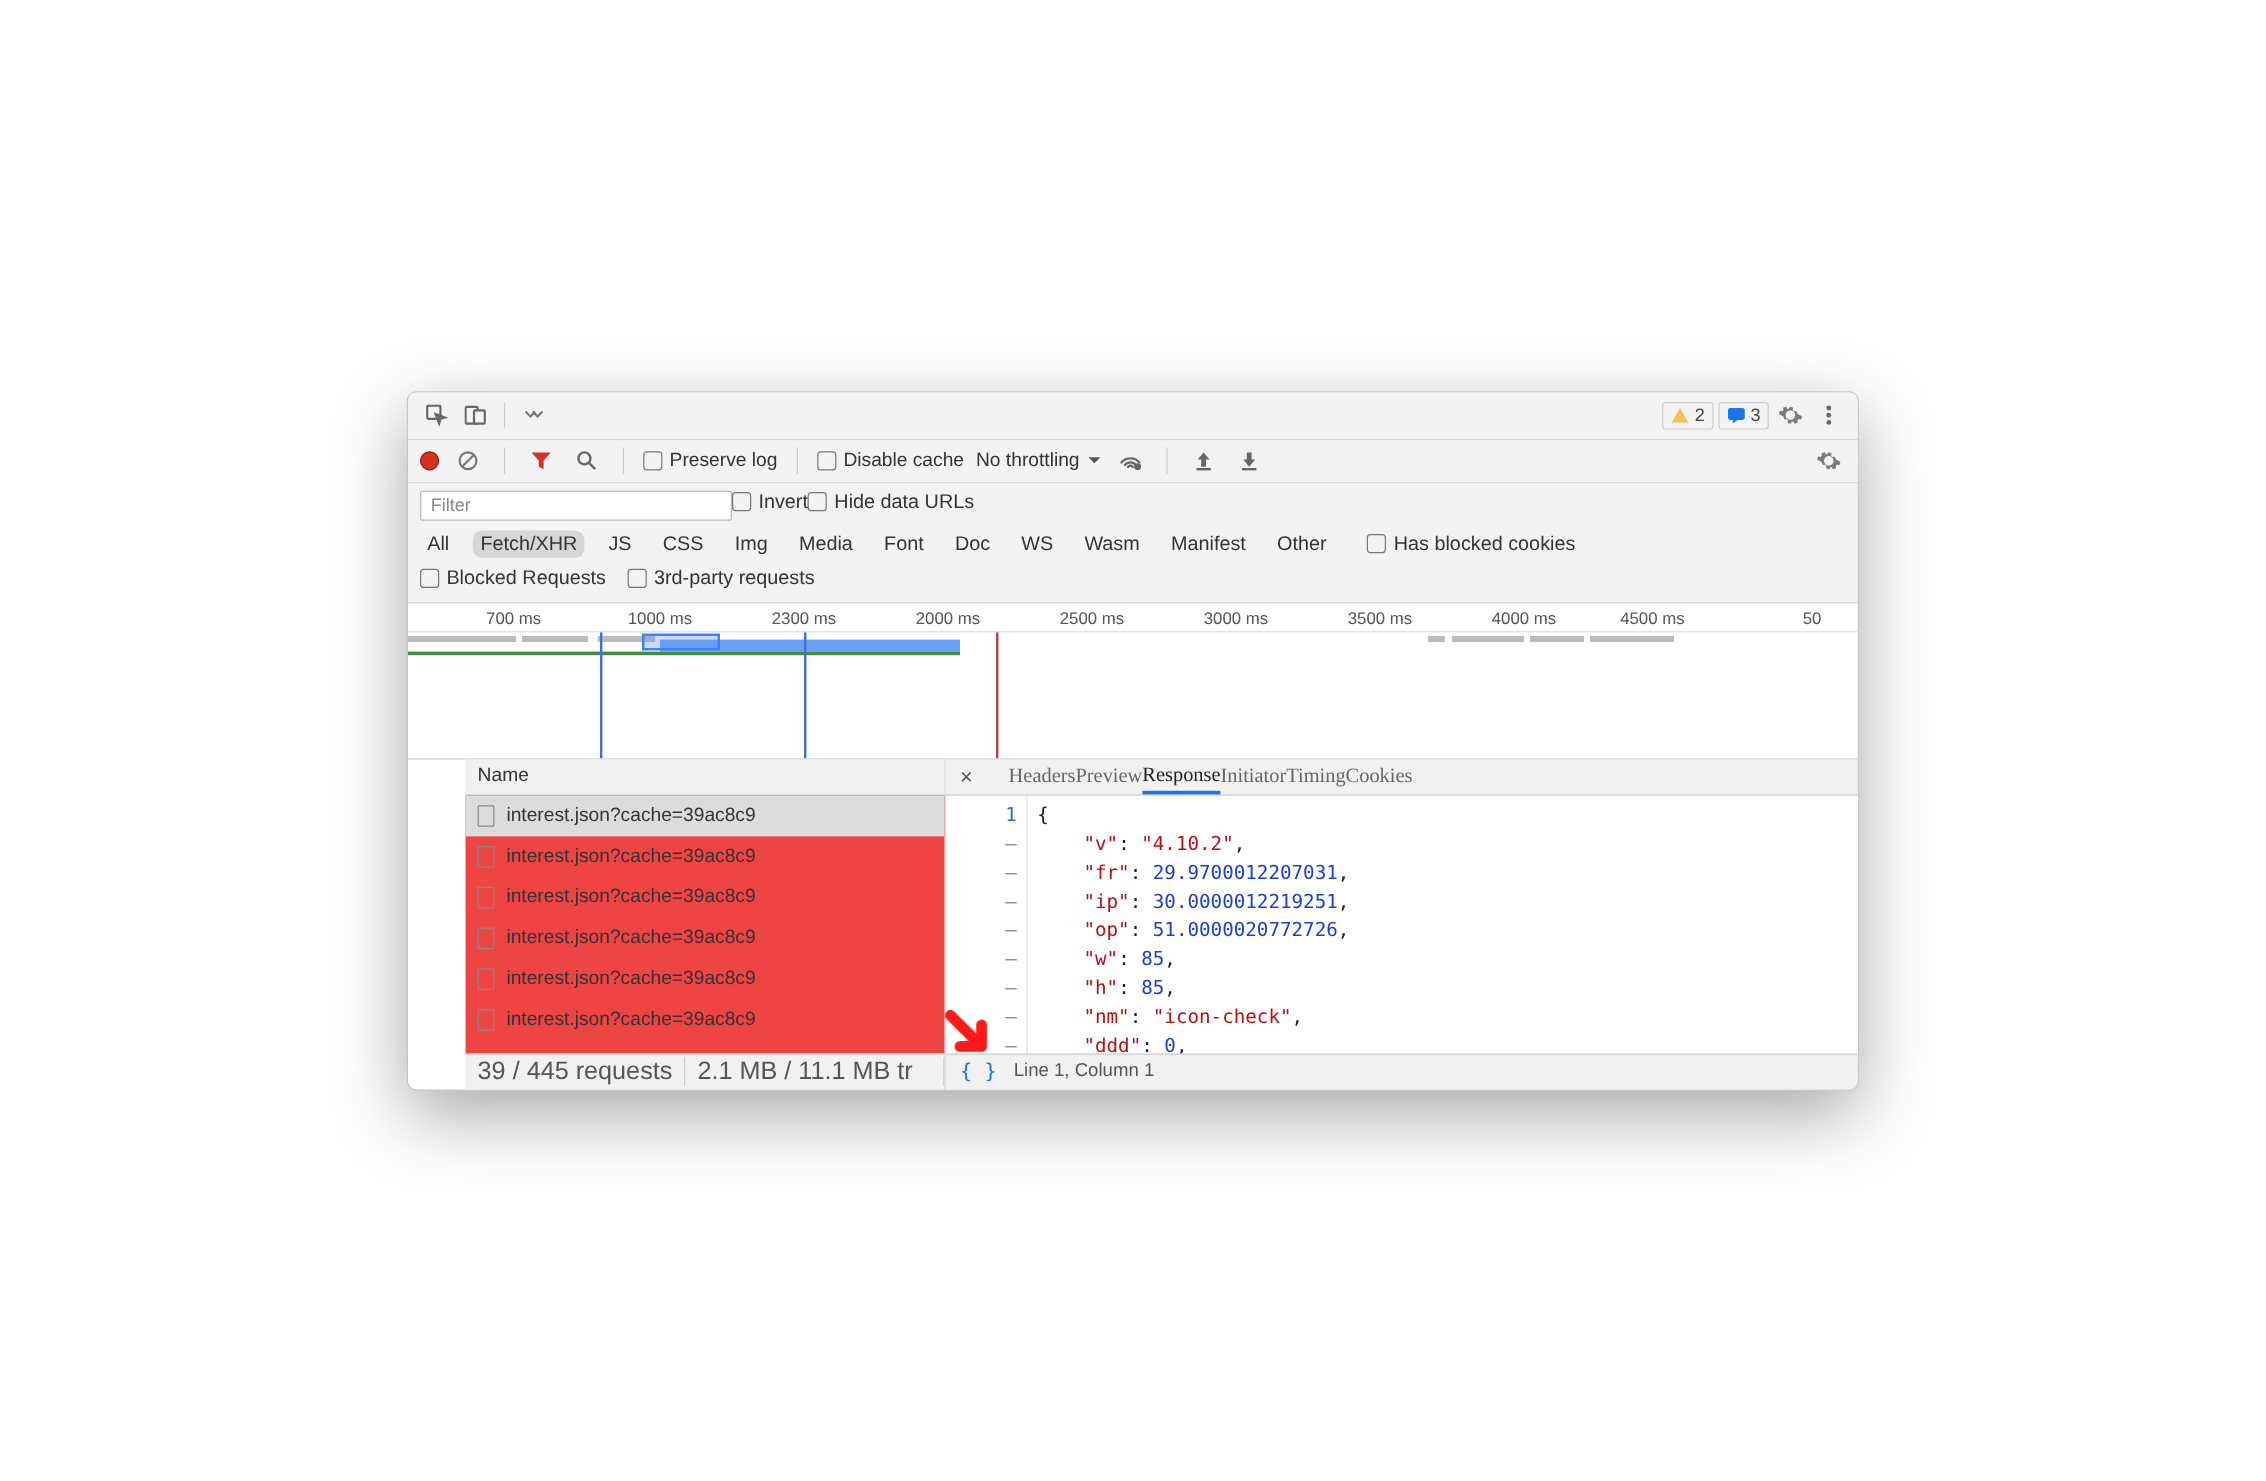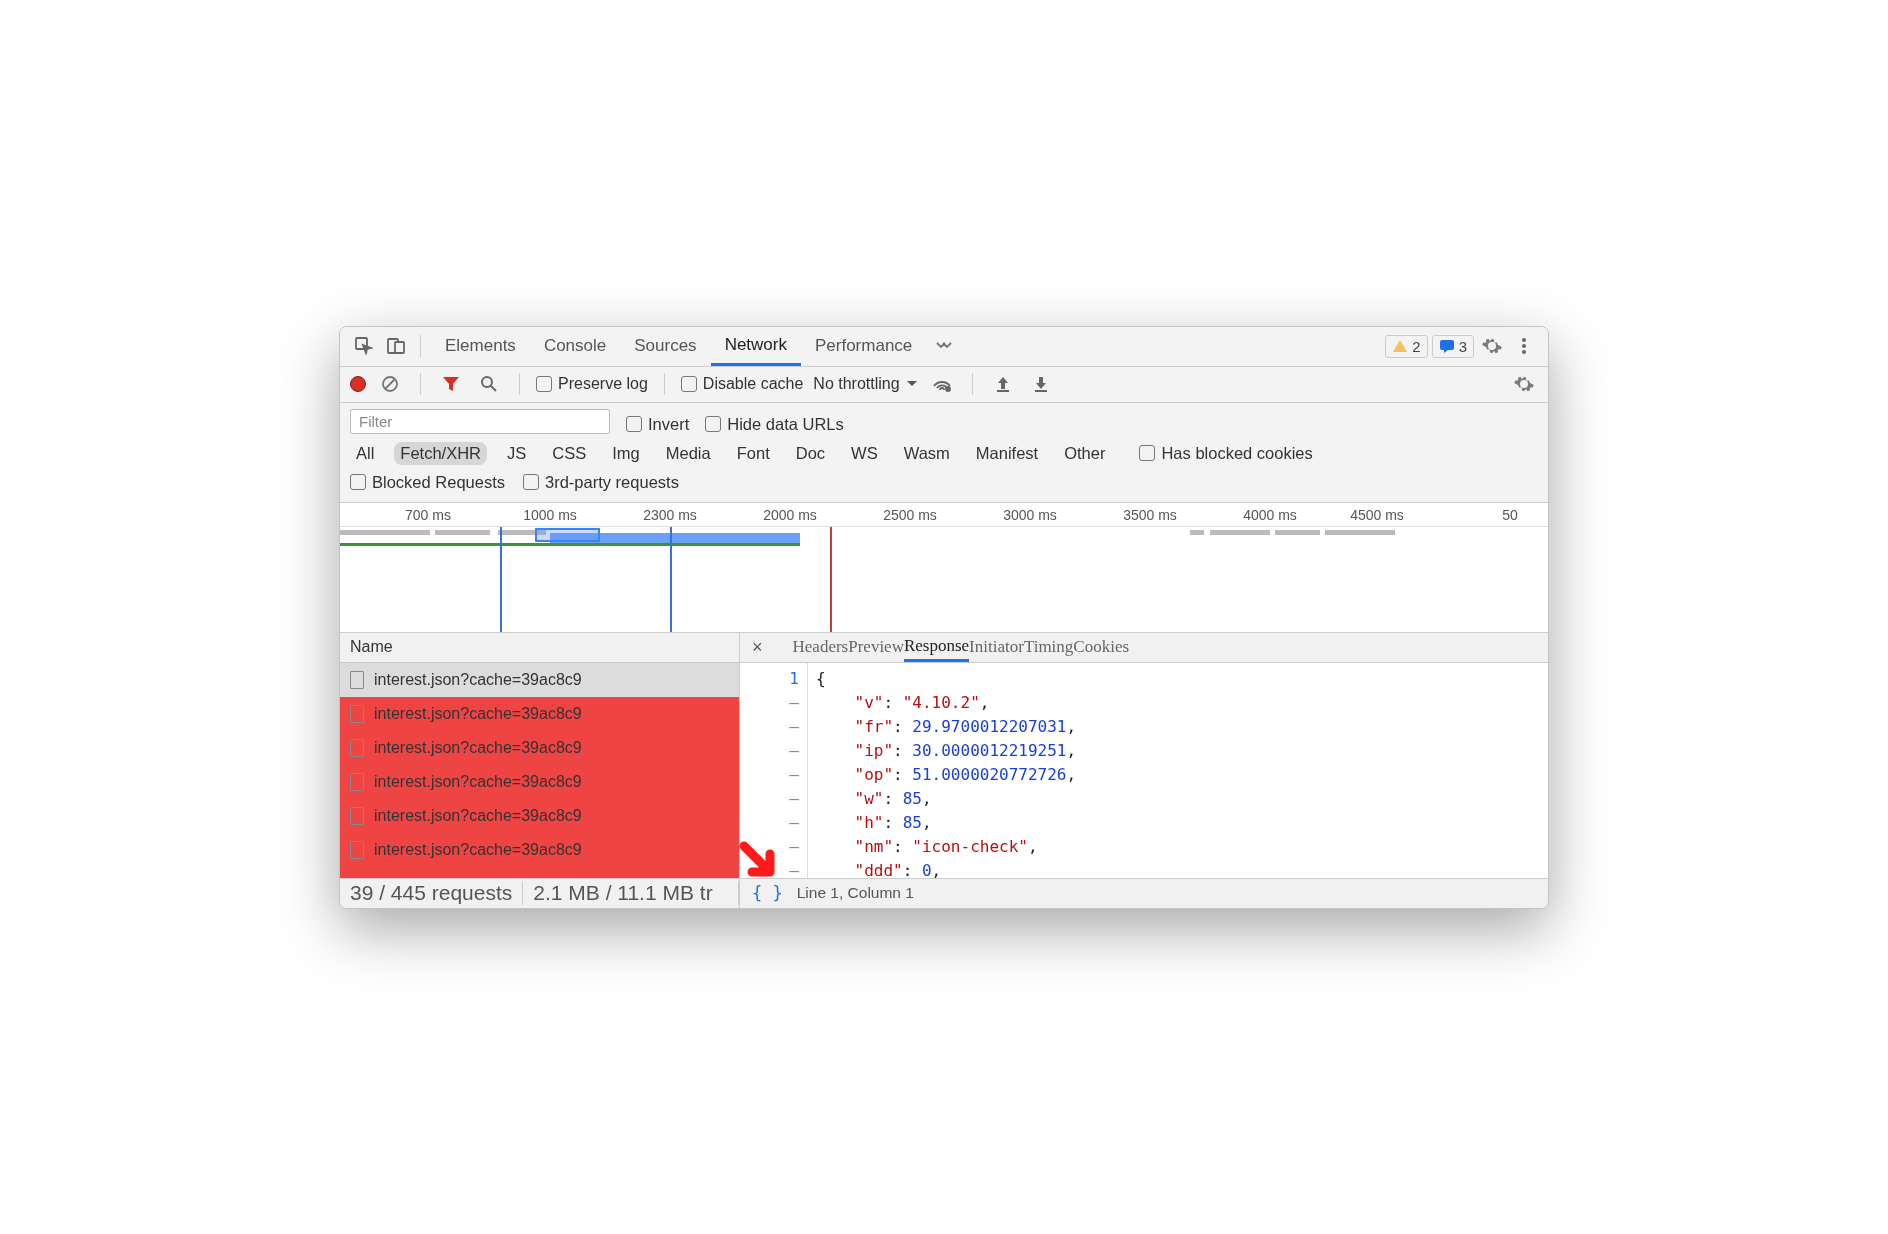--- a/index.html
+++ b/index.html
@@ -58,40 +58,40 @@
 }
 .record-btn{width:16px;height:16px;border-radius:50%;background:#d93025;border:1px solid #8b1a10;}
 .checkbox{width:16px;height:16px;border:1.5px solid #777;border-radius:3px;display:inline-block;margin-right:6px;vertical-align:-2px;}
 .lbl{display:flex;align-items:center;}
 .throttle{display:flex;align-items:center;gap:6px;}
 
 .filter-row{
   background:#f3f3f3; border-bottom:1px solid #ccc; padding:6px 10px 10px;
   font-size:16.5px; color:#333;
 }
-.filter-line1{display:flex;align-items:flex-end;gap:16px;margin-bottom:8px;}
+.filter-line1{display:flex;align-items:flex-start;margin-bottom:8px;}
 .filter-input{background:#fff;border:1px solid #bbb;border-radius:2px;padding:3px 8px;width:260px;color:#888;font-size:15px;}
 .filter-types{display:flex;align-items:center;gap:14px;flex-wrap:wrap;margin-bottom:8px;}
 .ftype{padding:2px 6px;border-radius:8px;cursor:pointer;}
 .ftype.active{background:#d6d6d6;}
 .filter-line3{display:flex;align-items:center;gap:18px;}
 
 .timeline{height:130px;border-bottom:1px solid #ccc;position:relative;background:#fff;overflow:hidden;}
 .time-labels{display:flex;height:24px;border-bottom:1px solid #ddd;font-size:14px;color:#555;align-items:center;position:relative;}
 .time-label{position:absolute;top:4px;transform:translateX(-50%);}
 .bars-row{position:absolute;top:24px;left:0;right:0;height:12px;}
 .bar{position:absolute;height:5px;top:3px;background:#bbb;}
 .bar.blue{background:#6aa0f8;top:6px;height:10px;}
 .bar.green{position:absolute;height:3px;top:18px;background:#3c8f3c;}
 .sel-box{position:absolute;top:25px;height:14px;border:2px solid #3b82f6;background:rgba(100,150,240,.35);}
 .vline{position:absolute;top:24px;bottom:0;width:2px;}
 .vline.blue{background:#3b6fe0;}
 .vline.red{background:#c04040;}
 
-.split{display:flex;height:275px;}
+.split{display:flex;height:275px;margin-left:48px;}
 .left-pane{width:400px;border-right:1px solid #ccc;display:flex;flex-direction:column;background:#f1f1f1;}
 .col-header{height:30px;display:flex;align-items:center;padding:0 10px;font-size:16px;color:#333;border-bottom:1px solid #ccc;background:#f1f1f1;}
 .req-list{flex:1;overflow:auto;background:#ef4444;}
 .req-row{display:flex;align-items:center;height:34px;padding:0 10px;font-size:16px;color:#333;border-bottom:0px solid #eee;gap:10px;}
 .req-row.selected{background:#dcdcdc;}
 .doc-icon{width:14px;height:18px;border:1.5px solid #888;border-radius:1px;position:relative;}
 .status-row{height:30px;border-top:1px solid #ccc;display:flex;align-items:center;font-size:21px;color:#555;background:#f1f1f1;}
 .status-row .seg{padding:0 10px;border-right:1px solid #ccc;white-space:nowrap;overflow:hidden;text-overflow:ellipsis;}
 .right-pane{flex:1;display:flex;flex-direction:column;}
 .detail-tabs{height:30px;display:flex;align-items:center;gap:22px;padding:0 12px;border-bottom:1px solid #ccc;font-size:17px;color:#666;background:#f1f1f1;}
@@ -122,27 +122,20 @@
           <path d="M8 8 L16 11 L12 12 L11 16 Z" fill="#666"></path>
         </svg>
     </div>
     <div class="icon-btn">
       <svg width="18" height="18" viewBox="0 0 18 18" stroke="#666" fill="none" stroke-width="1.8">
           <rect x="1" y="2" width="10" height="14" rx="1"></rect>
           <rect x="8" y="5" width="9" height="11" rx="1" fill="#f3f3f3"></rect>
         </svg>
     </div>
     <div class="tab-sep"></div>
-    <div id="top-tabs" style="display: flex;">
-        <div class="top-tab">Elements</div>
-        <div class="top-tab">Console</div>
-        <div class="top-tab">Sources</div>
-        <div class="top-tab active">Network</div>
-        <div class="top-tab">Performance</div>
-      </div>
     <div class="icon-btn">
       <svg width="18" height="10" viewBox="0 0 18 10">
           <path d="M2 2 L6 6 L10 2 M8 2 L12 6 L16 2" stroke="#777" stroke-width="1.8" fill="none"></path>
         </svg>
     </div>
     <div class="spacer"></div>
     <div class="badge warn">
       <svg width="16" height="14" viewBox="0 0 16 14">
           <path d="M8 1 L15 13 L1 13 Z" fill="#f4c15b"></path>
         </svg>

